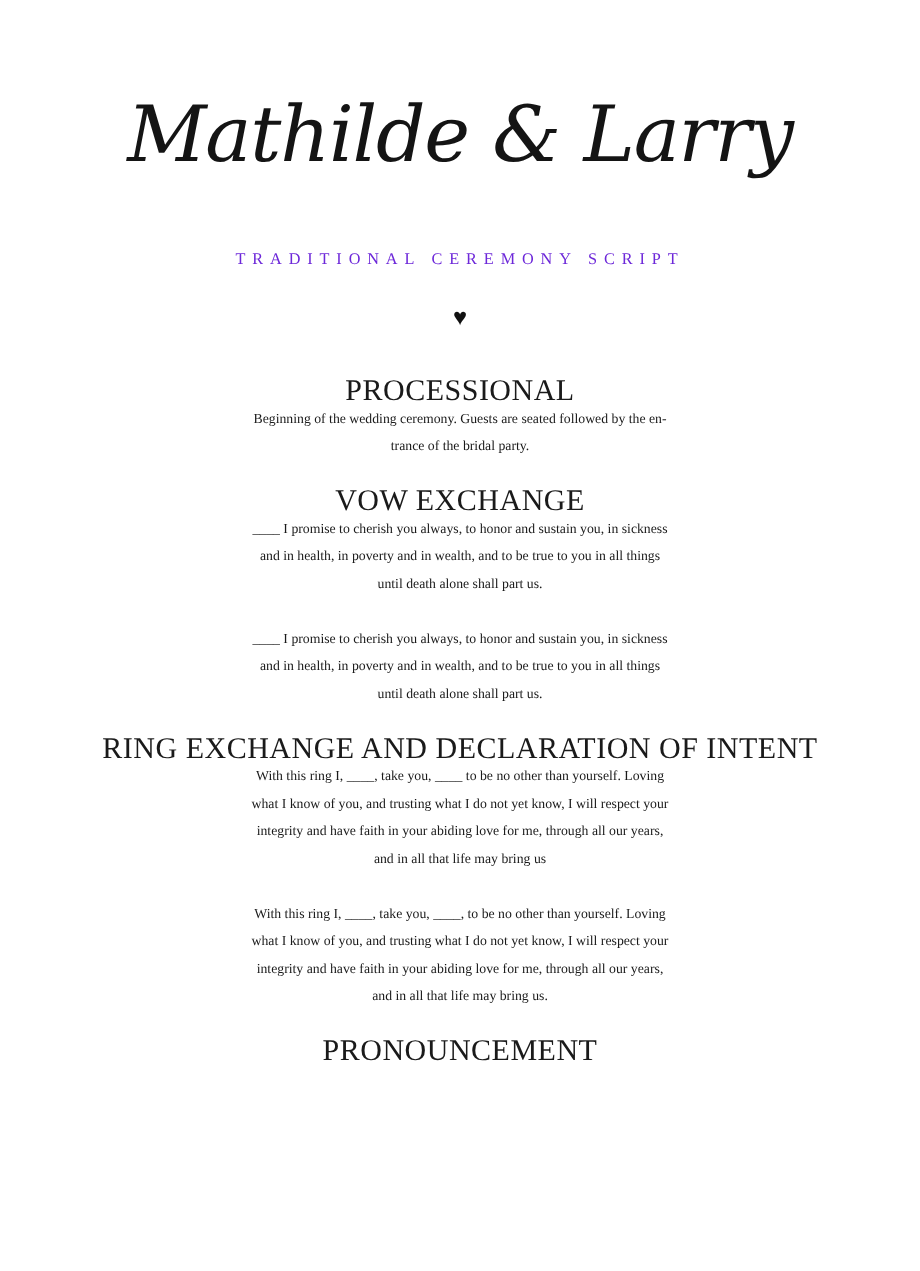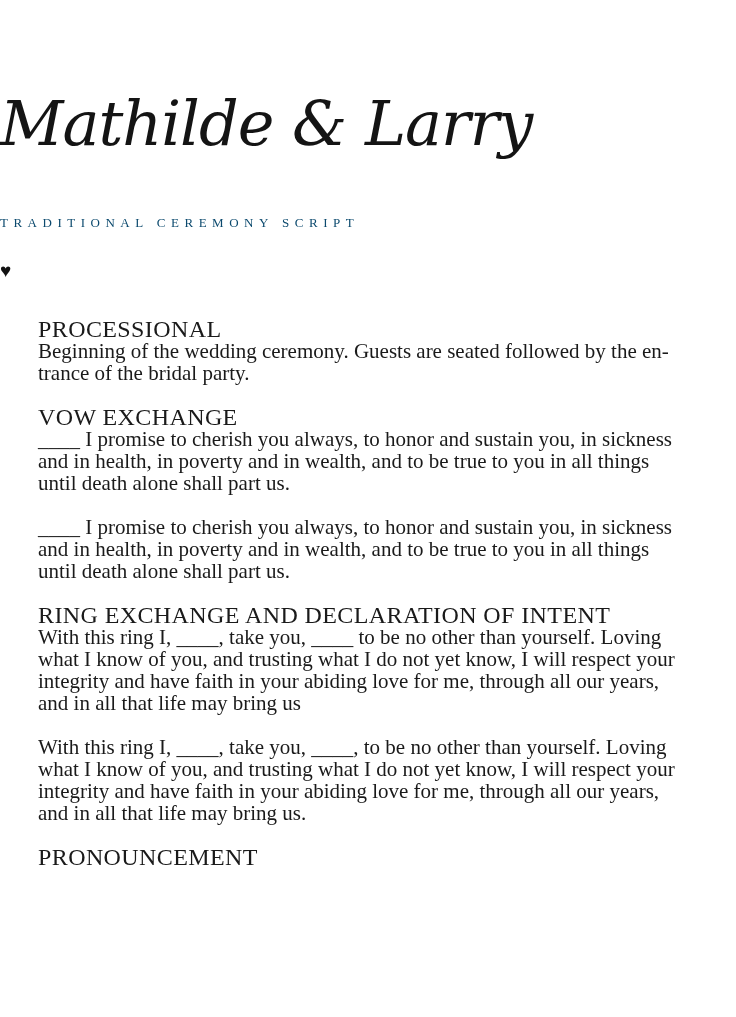--- a/index.html
+++ b/index.html
@@ -10,40 +10,40 @@
   body {
     width: 736px;
     height: 1017px;
     overflow: hidden;
     font-family: "Liberation Serif", serif;
     color: #161616;
   }
   .doc {
     width: 736px;
     height: 1017px;
-    text-align: left;
+    text-align: center;
     box-sizing: border-box;
-    padding-top: 32px;
+    padding-top: 16px;
   }
   .title {
     font-family: "DejaVu Serif", serif;
     font-style: italic;
     font-weight: 400;
     font-size: 62px;
     line-height: 100px;
     letter-spacing: -1px;
     color: #141414;
     white-space: nowrap;
   }
   .subtitle {
     margin-top: 14px;
     font-family: "Liberation Serif", serif;
     font-size: 13px;
     letter-spacing: 5.5px;
-    color: #0c4a6e;
+    color: #6d28d9;
     text-transform: uppercase;
   }
   .heart {
     margin-top: 30px;
     font-size: 19px;
     line-height: 19px;
     color: #111111;
   }
   .content {
     width: 660px;
@@ -53,21 +53,21 @@
   .section h2 {
     margin: 0;
     font-size: 24px;
     font-weight: 400;
     letter-spacing: 0.4px;
     line-height: 22px;
     color: #1a1a1a;
   }
   .section p {
     margin: 0 0 22px 0;
-    font-size: 21px;
+    font-size: 11px;
     line-height: 22px;
     white-space: pre;
     color: #1a1a1a;
     font-family: Liberation Serif, serif;
   }
   .section p:last-child { margin-bottom: 22px; }
 </style>
 </head>
 <body>
 

